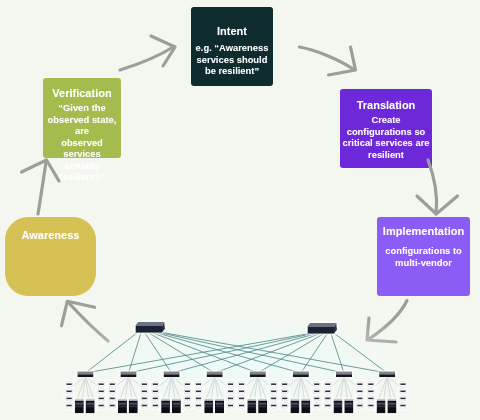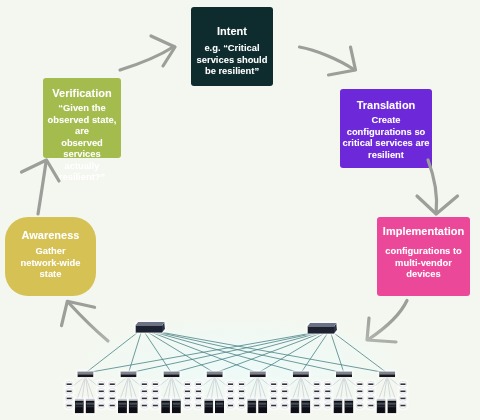--- a/index.html
+++ b/index.html
@@ -15,52 +15,46 @@
      background:radial-gradient(ellipse 58% 60% at 50% 44%, rgba(234,251,250,.78) 0%, rgba(238,250,248,.52) 48%, rgba(241,249,245,.2) 74%, rgba(244,247,239,0) 100%);}
 </style>
 </head>
 <body style="background: rgb(244, 247, 239);">
 
 <div id="stage">
 
   <div class="box" id="b-intent" style="left: 191px; top: 7px; width: 82px; height: 79px; padding-top: 18px; background: rgb(14, 43, 46);">
     <div class="t">Intent</div>
     <div class="d" style="padding-top:5px;">
-        <div>e.g. “Critical</div>
+        <div>e.g. “Awareness</div>
         <div>services should</div>
         <div>be resilient”</div>
       </div>
   </div>
 
   <div class="box" id="b-translation" style="left: 340px; top: 89px; width: 92px; height: 79px; padding-top: 10px; background: #6d28d9;">
     <div class="t">Translation</div>
     <div class="d" style="padding-top:3px;">
         <div>Create</div>
         <div>configurations so</div>
         <div>critical services are</div>
         <div>resilient</div>
       </div>
   </div>
 
-  <div class="box" id="b-implementation" style="left: 377px; top: 217px; width: 93px; height: 79px; padding-top: 8px; background: #ec4899;">
+  <div class="box" id="b-implementation" style="left: 377px; top: 217px; width: 93px; height: 79px; padding-top: 8px; background: #8b5cf6;">
     <div class="t">Implementation</div>
     <div class="d" style="padding-top:8px;">
         <div>configurations to</div>
         <div>multi-vendor</div>
-        <div>devices</div>
       </div>
   </div>
 
   <div class="box" id="b-awareness" style="left: 5px; top: 217px; width: 91px; height: 79px; padding-top: 12px; background: rgb(213, 193, 84); border-radius: 23px;">
     <div class="t">Awareness</div>
-    <div class="d" style="padding-top:4px;">
-        <div>Gather</div>
-        <div>network-wide</div>
-        <div>state</div>
-      </div>
   </div>
 
   <div class="box" id="b-verification" style="left: 43px; top: 78px; width: 78px; height: 80px; padding-top: 9px; background: rgb(164, 188, 78);">
     <div class="t">Verification</div>
     <div class="d" style="padding-top:3px;">
         <div>“Given the</div>
         <div>observed state, are</div>
         <div>observed services</div>
         <div>actually resilient?”</div>
       </div>

